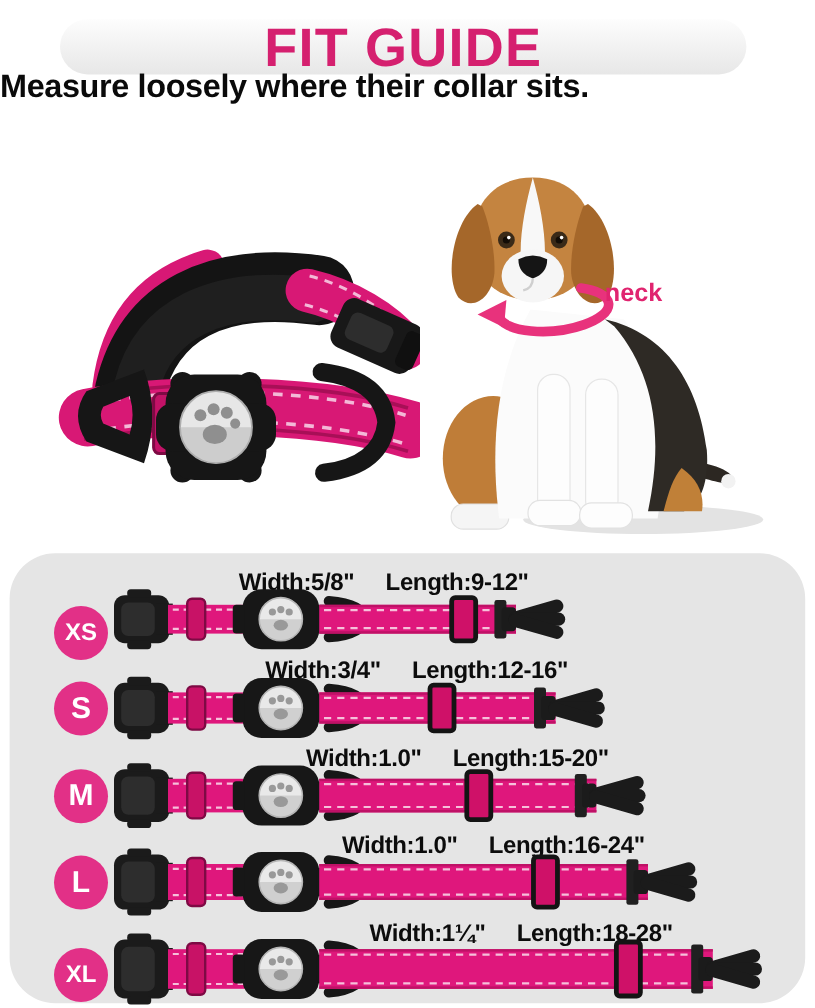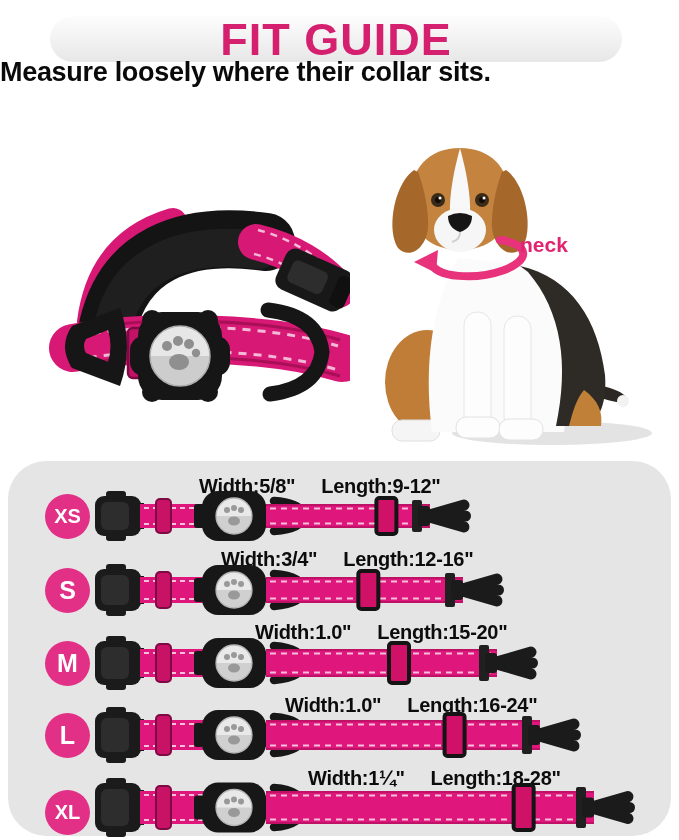--- a/index.html
+++ b/index.html
@@ -8,21 +8,21 @@
   
   .title-band{position:absolute;left:50px;top:16px;width:572px;height:46px;border-radius:24px;
               background:linear-gradient(180deg,#fdfdfd 0%,#f3f3f3 45%,#e7e7e7 100%);
               display:flex;align-items:center;justify-content:center;}
   .title-band h1{margin:0;font-size:45px;line-height:45px;font-weight:900;letter-spacing:1px;color:#d5206f;}
   
   .subtitle{position:absolute;left:0;top:57px;width:679px;text-align:left;color:#0a0a0a;
             font-size:27px;line-height:31px;font-weight:700;letter-spacing:-0.3px;}
   
   .collar-photo{position:absolute;left:28px;top:150px;width:322px;height:292px;}
-  .dog-photo{position:absolute;left:372px;top:140px;width:300px;height:315px;}
+  .dog-photo{position:absolute;left:356px;top:140px;width:300px;height:315px;}
   .neck-label{position:absolute;left:148px;top:93px;color:#e0246f;font-size:21px;font-weight:700;}
   
   .panel{position:absolute;left:8px;top:461px;width:663px;height:375px;border-radius:38px;background:#e5e5e5;}
   .badge{position:absolute;width:45px;height:45px;border-radius:50%;background:#e23087;color:#fff;
          display:flex;align-items:center;justify-content:center;font-weight:800;}
   .specs{position:absolute;display:flex;gap:26px;color:#0c0c0c;font-size:20px;font-weight:800;letter-spacing:-0.3px;white-space:nowrap;}
   .collar-svg{position:absolute;}
 </style>
 </head>
 <body>
@@ -131,21 +131,21 @@
       <g>
         <path d="M128 100 A46 18 -6 1 1 60 124" stroke="#e8327c" stroke-width="8" fill="none" stroke-linecap="round"></path>
         <path d="M42 122 L66 110 L64 133 Z" fill="#e8327c"></path>
       </g>
     </svg>
     <span class="neck-label">neck</span>
   </div>
 
   <div class="panel" id="size-panel">
       <div>
-        <div class="badge" style="left:37px;top:33px;font-size:20px">XS</div>
+        <div class="badge" style="left:37px;top:44px;font-size:20px">XS</div>
      <div class="specs" style="left:191px;top:14px">
        <span>Width:5/8"</span>
        <span>Length:9-12"</span>
      </div>
         <svg class="collar-svg" width="382" height="58" viewBox="0 0 382 58" style="left:86px;top:26px">
           <g>
       <rect x="1" y="9" width="46" height="40" rx="9" fill="#1b1b1b"></rect>
       <rect x="7" y="15" width="28" height="28" rx="6" fill="#2d2d2d"></rect>
       <rect x="36" y="16" width="14" height="26" fill="#1b1b1b"></rect>
       <rect x="12" y="4" width="20" height="7" rx="3" fill="#1b1b1b"></rect>

